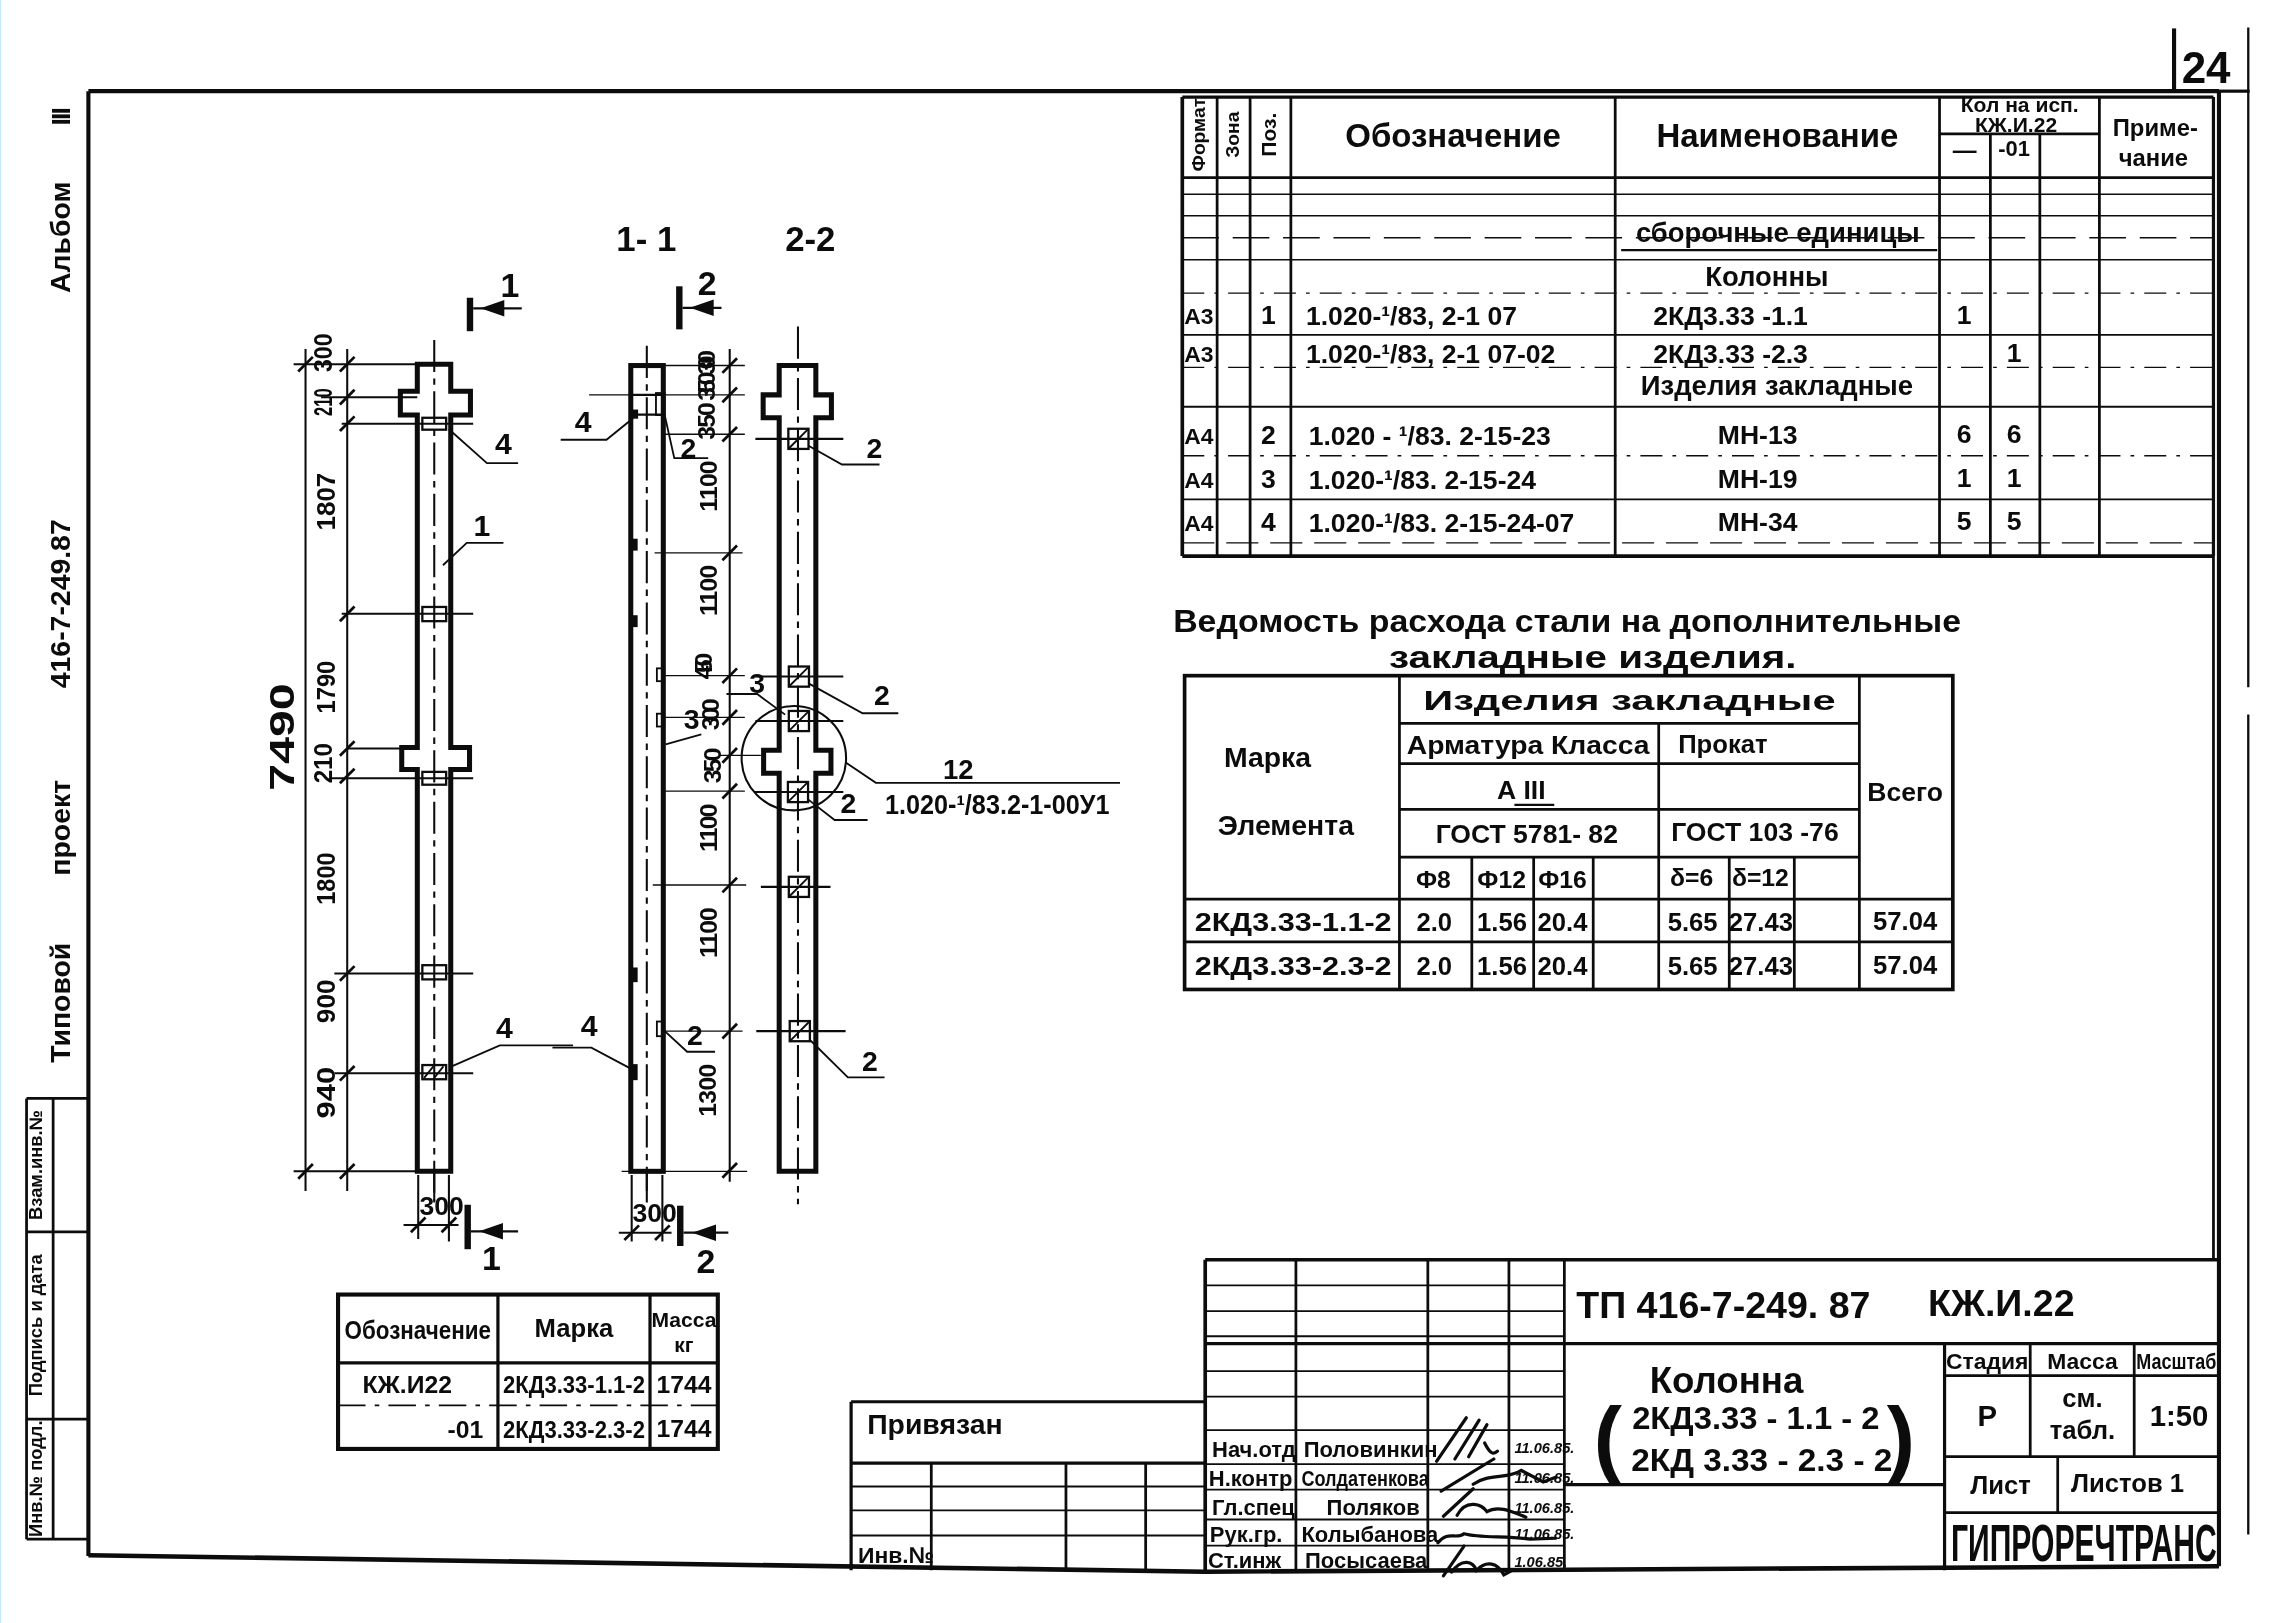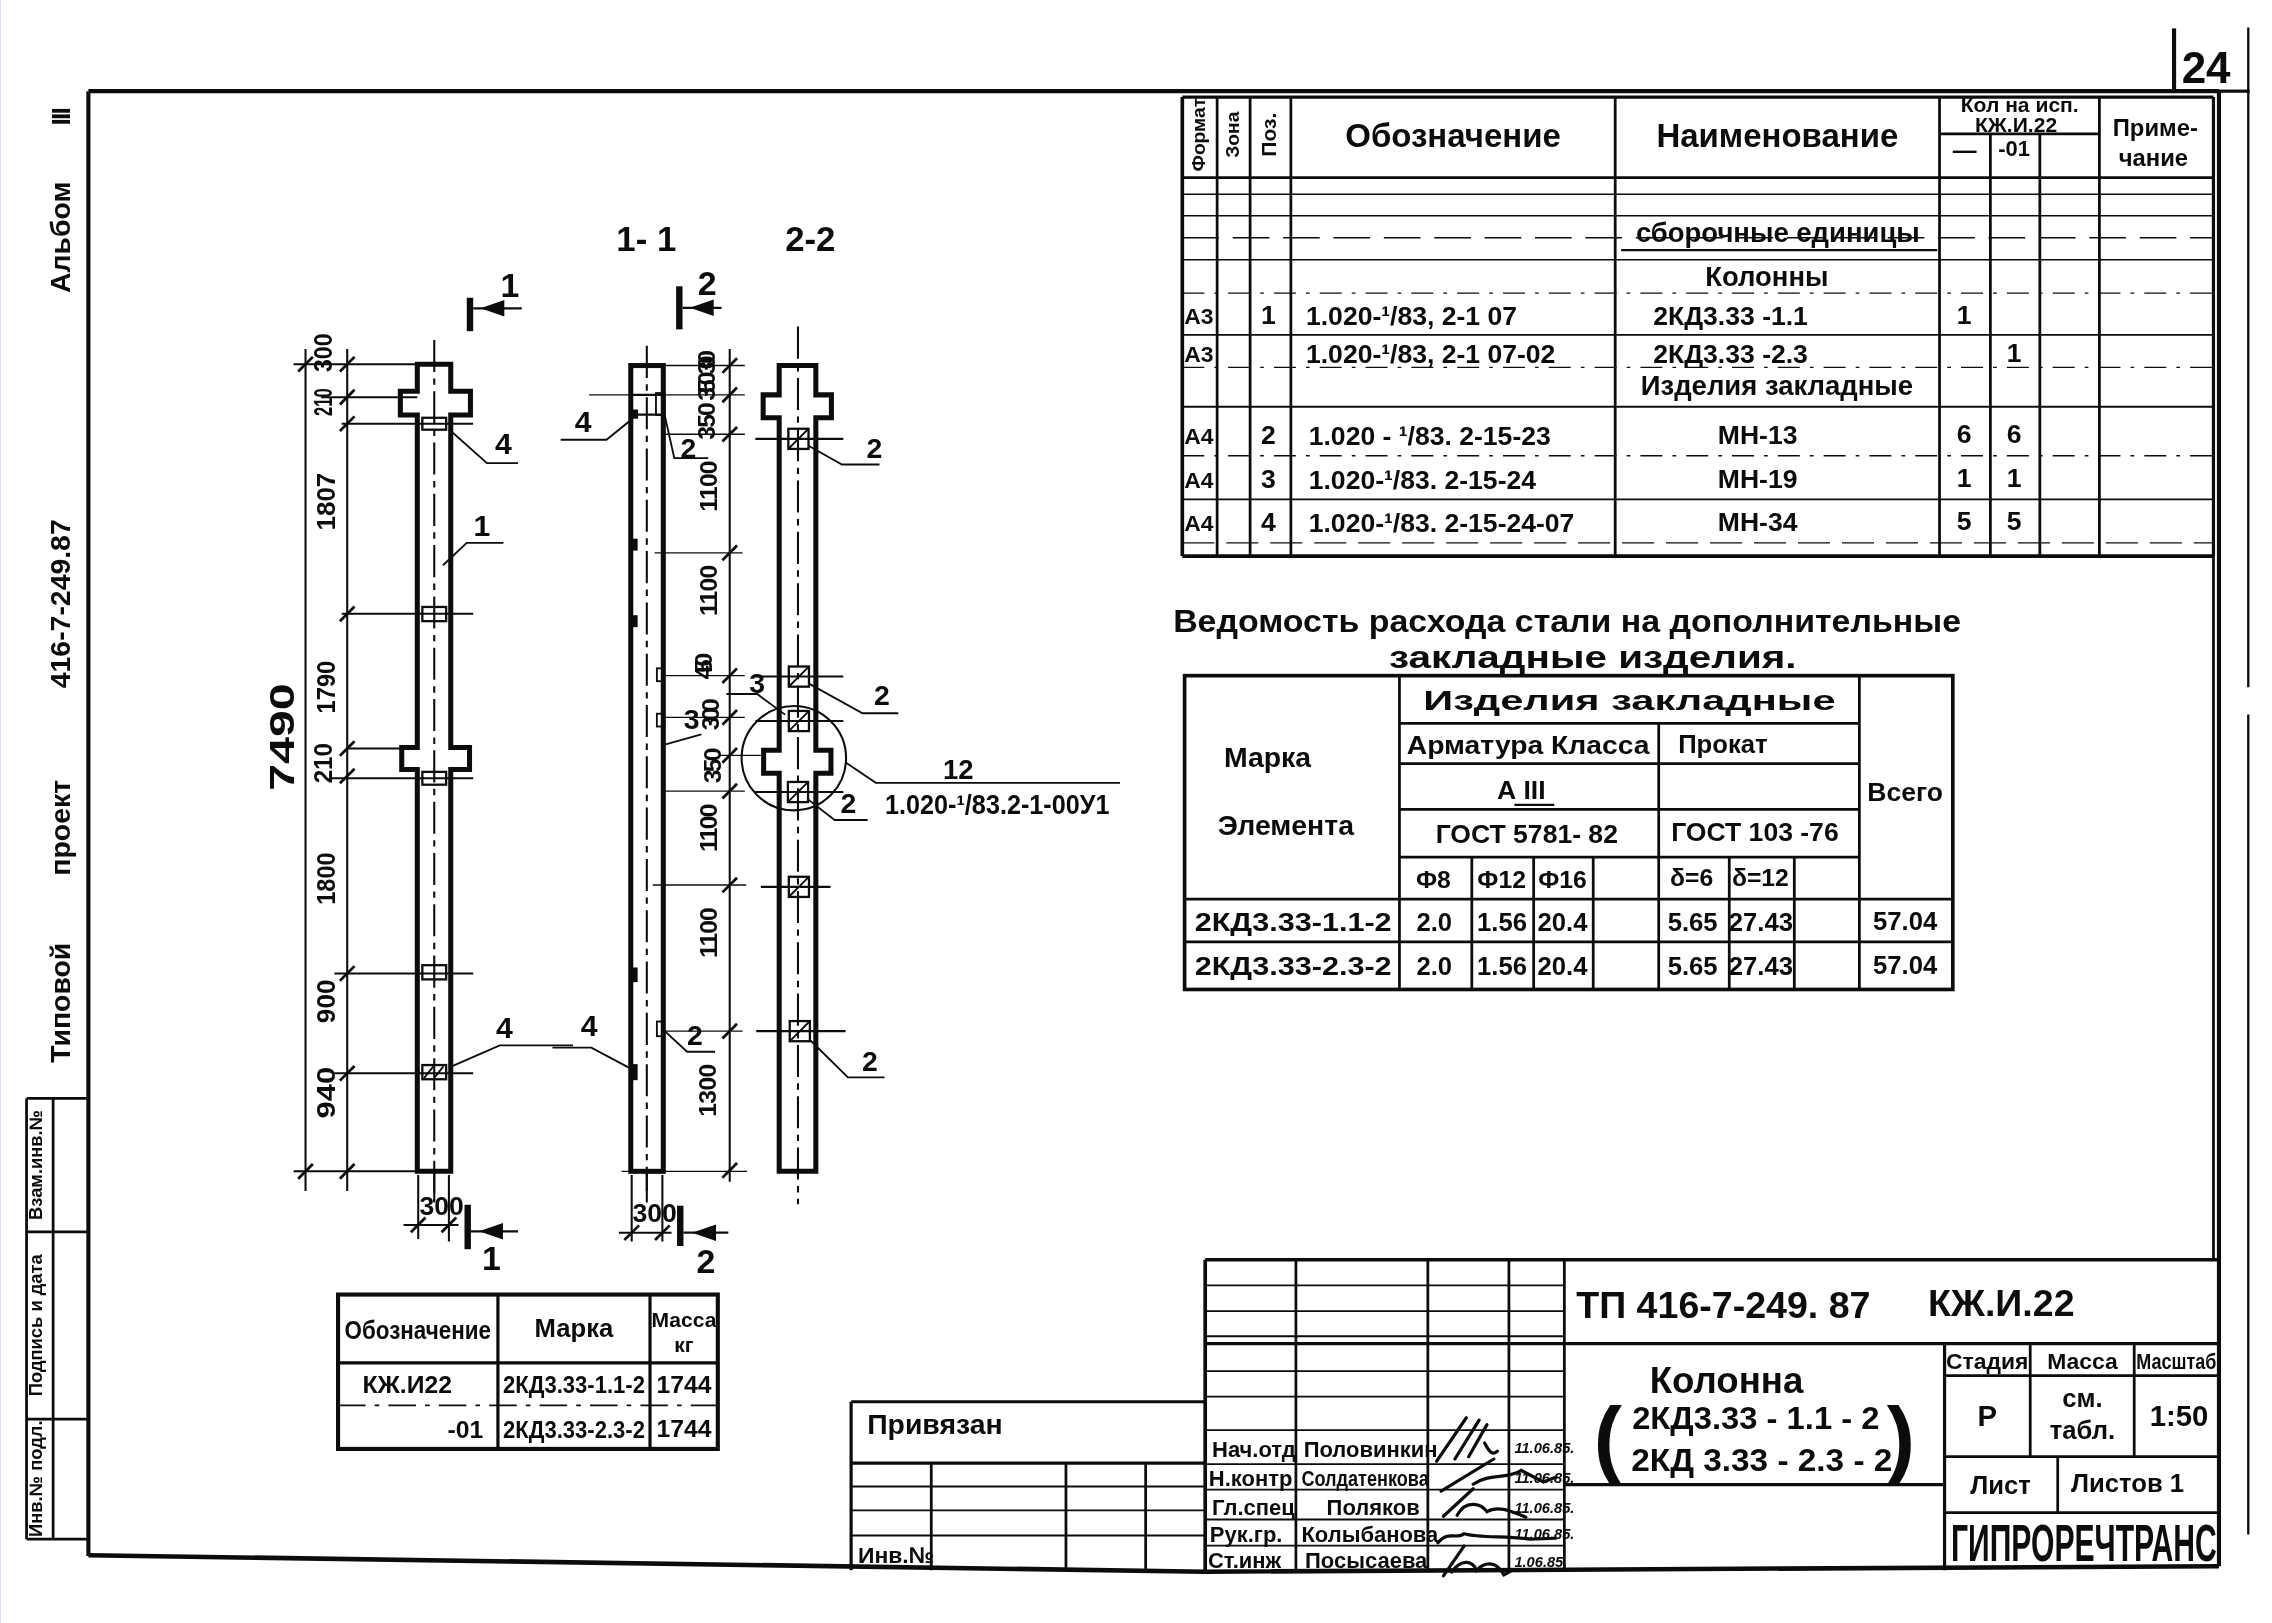--- a/index.html
+++ b/index.html
@@ -1,16 +1,16 @@
 <!DOCTYPE html>
 <html style="font-size:7.3px"><head>
 <meta charset="utf-8">
 <style>
 html,body{margin:0;padding:0;background:#fff;}
-#page{position:relative;width:2273px;height:1623px;background:#c4b5fd;overflow:hidden;}
+#page{position:relative;width:2273px;height:1623px;background:#7dd3fc;overflow:hidden;}
 svg{display:block;}
 text{font-family:"Liberation Sans",sans-serif;font-weight:bold;fill:#0c0c0c;}
 .ln{stroke:#0c0c0c;fill:none;}
 </style>
 </head>
 <body>
 <div id="page">
 <svg width="2273" height="1623" viewBox="0 0 4960 3543">
 
 <rect x="0" y="0" width="4960" height="3543" fill="#ffffff"></rect>

